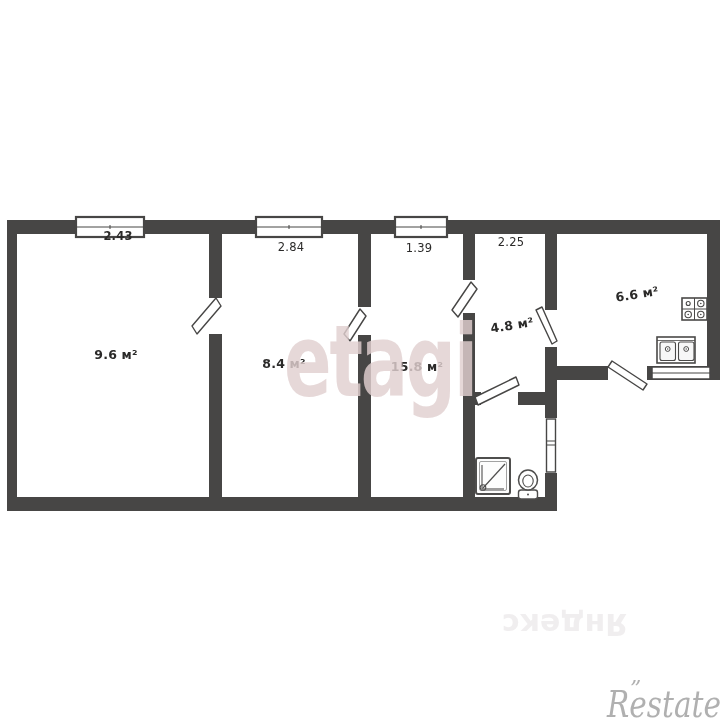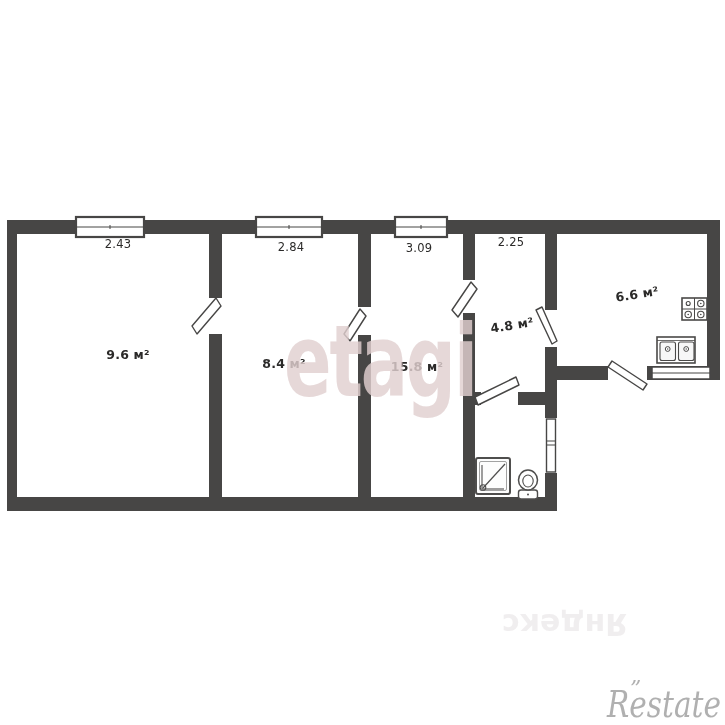--- a/index.html
+++ b/index.html
@@ -127,26 +127,26 @@
       <line x1="657" y1="340.5" x2="695" y2="340.5" stroke-width="0.8"></line>
       <rect x="660" y="342" width="15.5" height="18.5" rx="2" stroke-width="1.1" fill="#f7f7f7"></rect>
       <rect x="678.5" y="342" width="15.5" height="18.5" rx="2" stroke-width="1.1" fill="#f7f7f7"></rect>
       <circle cx="667.7" cy="349" r="2.4" stroke-width="1"></circle>
       <circle cx="686.2" cy="349" r="2.4" stroke-width="1"></circle>
       <circle cx="667.7" cy="349" r="0.7" fill="#4a4948" stroke="none"></circle>
       <circle cx="686.2" cy="349" r="0.7" fill="#4a4948" stroke="none"></circle>
     </g>
   </svg>
 
-  <div class="lbl dim" style="left:118px;top:244px;">2.43</div>
+  <div class="lbl dim" style="left:118px;top:236px;font-weight:bold;">2.43</div>
   <div class="lbl dim" style="left:291px;top:247px;">2.84</div>
-  <div class="lbl dim" style="left:419px;top:248px;">3.09</div>
+  <div class="lbl dim" style="left:419px;top:248px;">1.39</div>
   <div class="lbl dim" style="left:511px;top:242px;">2.25</div>
 
-  <div class="lbl area" style="left:128px;top:354px;">9.6 м²</div>
+  <div class="lbl area" style="left:116px;top:354px;">9.6 м²</div>
   <div class="lbl area" style="left:284px;top:363px;">8.4 м²</div>
   <div class="lbl area" style="left:417px;top:366px;">15.8 м²</div>
   <div class="lbl area tilt" style="left:512px;top:325px;">4.8 м²</div>
   <div class="lbl area tilt" style="left:637px;top:294px;">6.6 м²</div>
 
   <div class="wm-etagi">etagi</div>
   <div class="wm-yandex">Яндекс</div>
   <div class="wm-restate-mark">”</div>
   <div class="wm-restate">Restate</div>
 

